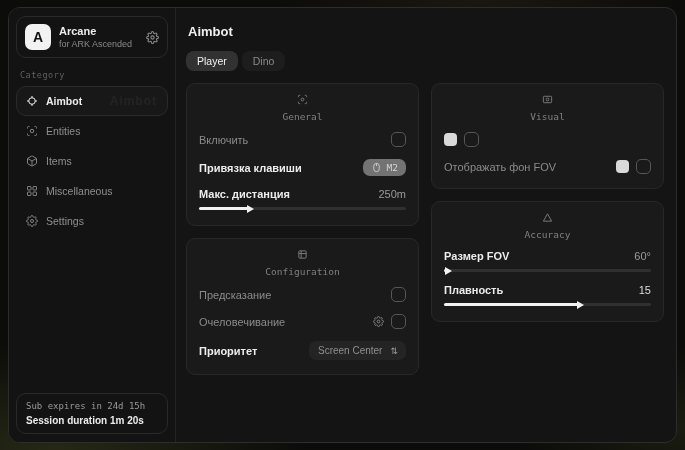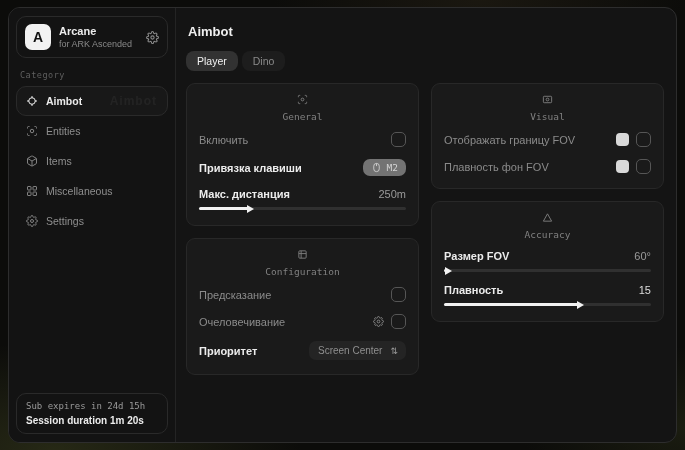--- a/index.html
+++ b/index.html
@@ -295,29 +295,28 @@
             <span class="picon">
               <svg width="11" height="11" viewBox="0 0 24 24" fill="none" stroke="currentColor" stroke-width="2">
                 <rect x="3" y="5" width="18" height="14" rx="2"></rect>
                   <circle cx="12" cy="12" r="3"></circle>
               </svg>
             </span>
             <span>Visual</span>
           </div>
 
           <div class="row">
-            <span class="row-label">Отображать границу FOV</span>
             <span class="ctrl">
               <span class="swatch"></span>
               <span class="checkbox"></span>
             </span>
           </div>
 
           <div class="row" style="padding-bottom:2px;">
-            <span class="row-label">Плавность фон FOV</span>
+            <span class="row-label">Отображать фон FOV</span>
             <span class="ctrl">
               <span class="swatch"></span>
               <span class="checkbox"></span>
             </span>
           </div>
         </div>
 
         <div class="panel">
           <div class="panel-head">
             <span class="picon">

